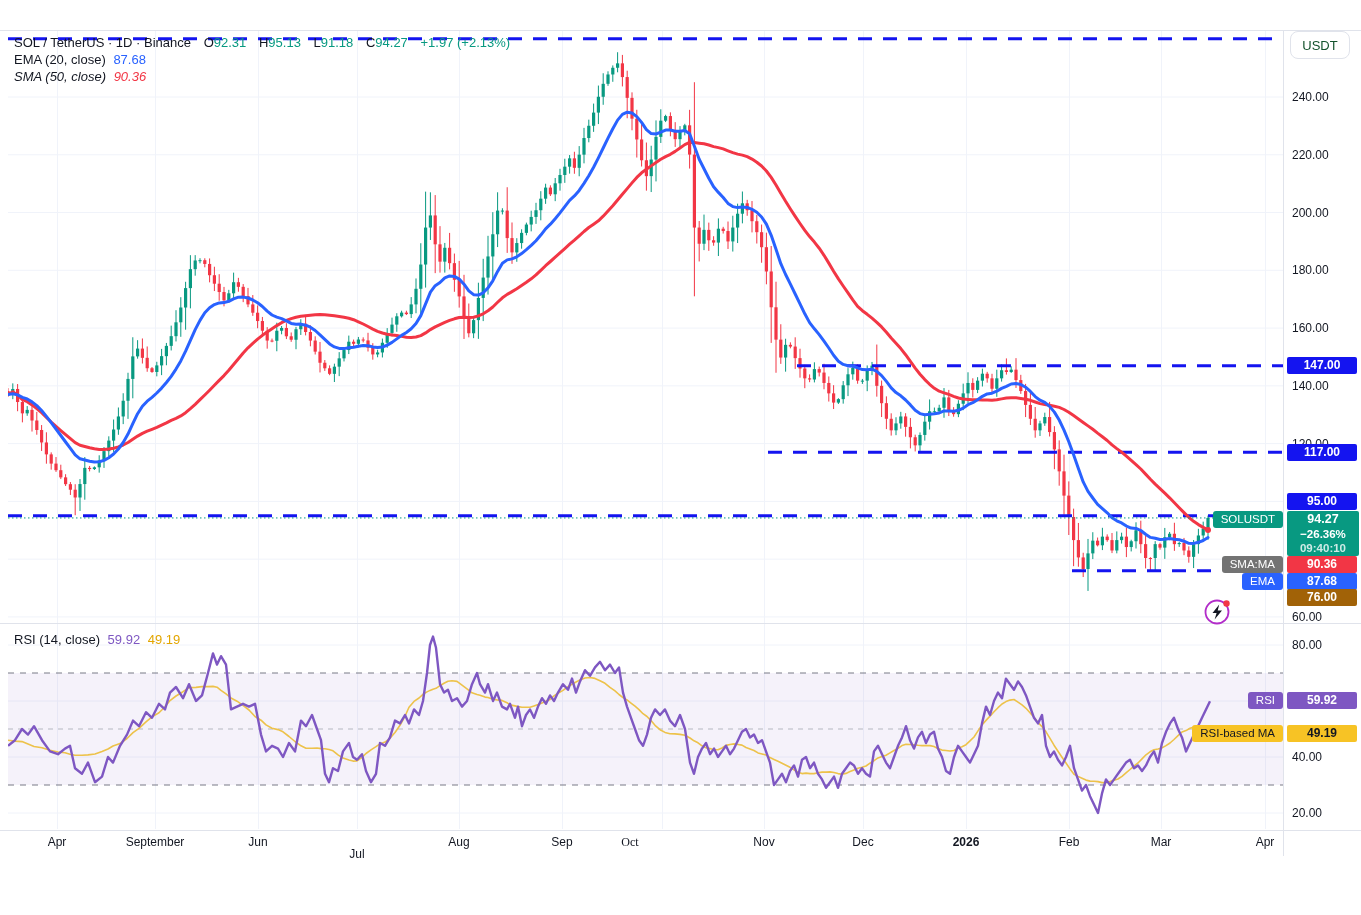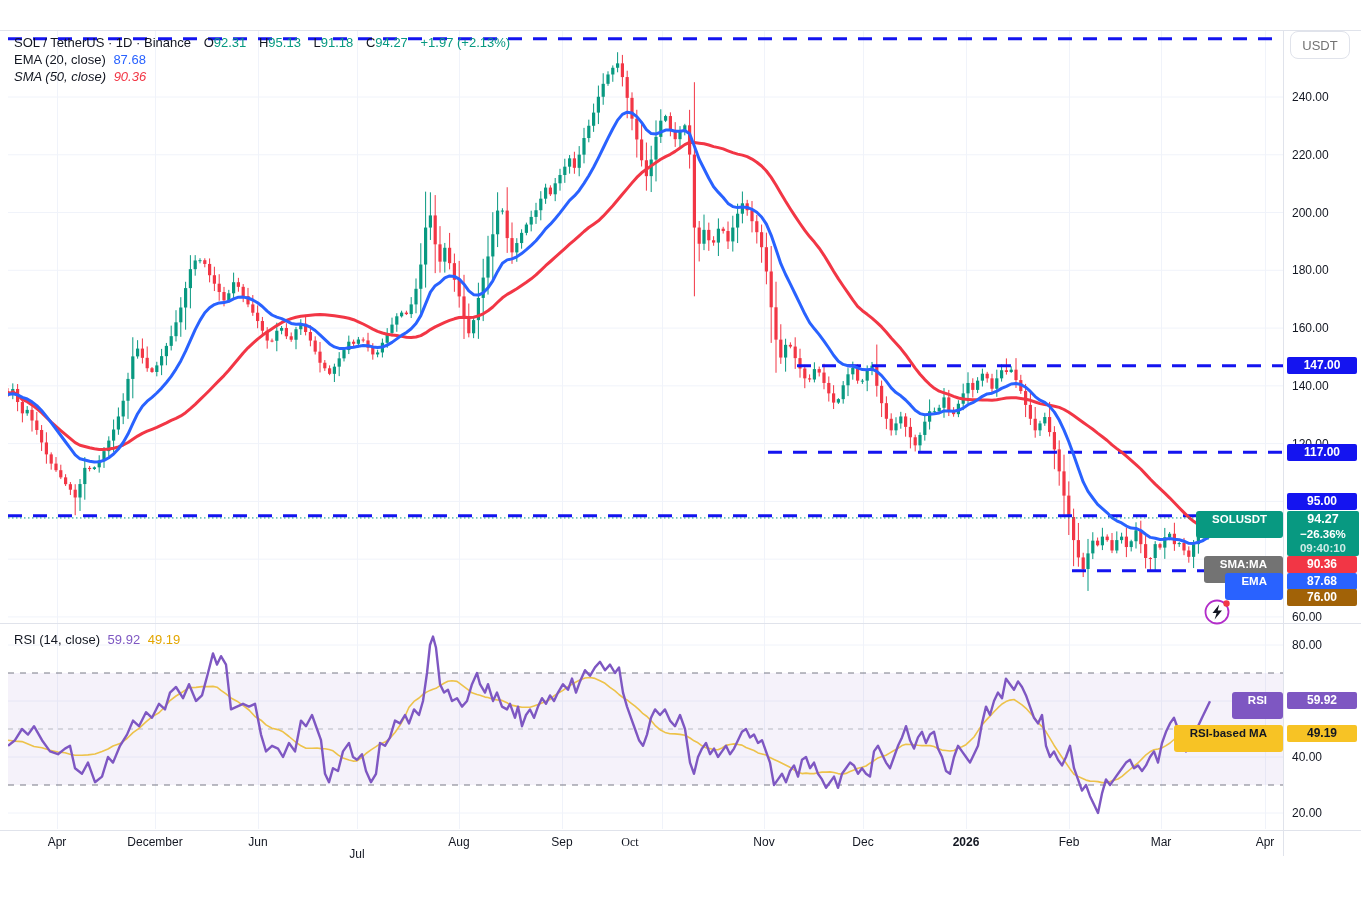--- a/index.html
+++ b/index.html
@@ -10,27 +10,27 @@
   .legend-row{left:14px;font-size:13px;font-weight:500;color:#131722;white-space:nowrap;}
   .legend-row .v{margin-left:4px;}
   .legend-row .gap{margin-left:9px;}
   #legend-symbol{top:35px;}
   #legend-ema{top:52px;}
   #legend-sma{top:69px;font-style:italic;}
   #legend-rsi{top:632px;}
   .teal{color:#089981;} .blue{color:#2962ff;} .red{color:#f23645;}
   .purple{color:#7e57c2;} .gold{color:#e3a600;}
   #usdt-btn{left:1290px;top:31px;width:58px;height:26px;border:1px solid #e0e3eb;border-radius:8px;
-    background:#fff;font-size:13px;color:#737373;display:flex;align-items:center;justify-content:center;cursor:pointer;}
+    background:#fff;font-size:13px;color:#14532d;display:flex;align-items:center;justify-content:center;cursor:pointer;}
   .axlabel{left:1292px;font-size:12px;color:#131722;height:16px;line-height:16px;white-space:nowrap;}
   .tlabel{top:835px;font-size:12px;color:#131722;transform:translateX(-50%);white-space:nowrap;}
   .badge{left:1287px;width:70px;height:17px;line-height:17px;text-align:center;color:#fff;
     font-size:12px;font-weight:700;border-radius:2px;}
-  .float-label{right:78px;height:27px;line-height:17px;padding:0 16px;color:#fff;font-size:11.5px;
-    font-weight:700;border-radius:3px;white-space:nowrap;}
+  .float-label{right:78px;height:17px;line-height:17px;padding:0 8px;color:#fff;font-size:11.5px;
+    font-weight:400;border-radius:3px;white-space:nowrap;}
   #price-group{left:1287px;width:72px;border-radius:2px;color:#fff;text-align:center;padding:1px 0;}
   #price-group .r1{font-size:12.5px;font-weight:700;line-height:15px;}
   #price-group .r2{font-size:11.5px;font-weight:600;line-height:14px;}
   #price-group .r3{font-size:11.5px;font-weight:600;line-height:14px;opacity:.8;}
   #logo{left:36px;top:870px;display:flex;align-items:center;gap:10px;}
   #logo-text{font-size:23px;font-weight:700;color:#131722;letter-spacing:-0.5px;}
 </style>
 </head>
 <body>
 
@@ -642,21 +642,21 @@
       <div class="abs axlabel" style="top: 204.54px;">200.00</div>
       <div class="abs axlabel" style="top: 262.31px;">180.00</div>
       <div class="abs axlabel" style="top: 320.08px;">160.00</div>
       <div class="abs axlabel" style="top: 377.85px;">140.00</div>
       <div class="abs axlabel" style="top: 435.62px;">120.00</div>
       <div class="abs axlabel" style="top: 608.93px;">60.00</div>
       <div class="abs axlabel" style="top: 637px;">80.00</div>
       <div class="abs axlabel" style="top: 749px;">40.00</div>
       <div class="abs axlabel" style="top: 805px;">20.00</div>
       <div class="abs tlabel" style="left: 57px;">Apr</div>
-      <div class="abs tlabel" style="left: 155px;">December</div>
+      <div class="abs tlabel" style="left: 155px;">September</div>
       <div class="abs tlabel" style="left: 258px;">Jun</div>
       <div class="abs tlabel" style="left: 357px; margin-top: 12px;">Jul</div>
       <div class="abs tlabel" style="left: 459px;">Aug</div>
       <div class="abs tlabel" style="left: 562px;">Sep</div>
       <div class="abs tlabel" style="left: 630px; font-family: Liberation Serif, serif;">Oct</div>
       <div class="abs tlabel" style="left: 764px;">Nov</div>
       <div class="abs tlabel" style="left: 863px;">Dec</div>
       <div class="abs tlabel" style="left: 966px; font-weight: 700;">2026</div>
       <div class="abs tlabel" style="left: 1069px;">Feb</div>
       <div class="abs tlabel" style="left: 1161px;">Mar</div>

